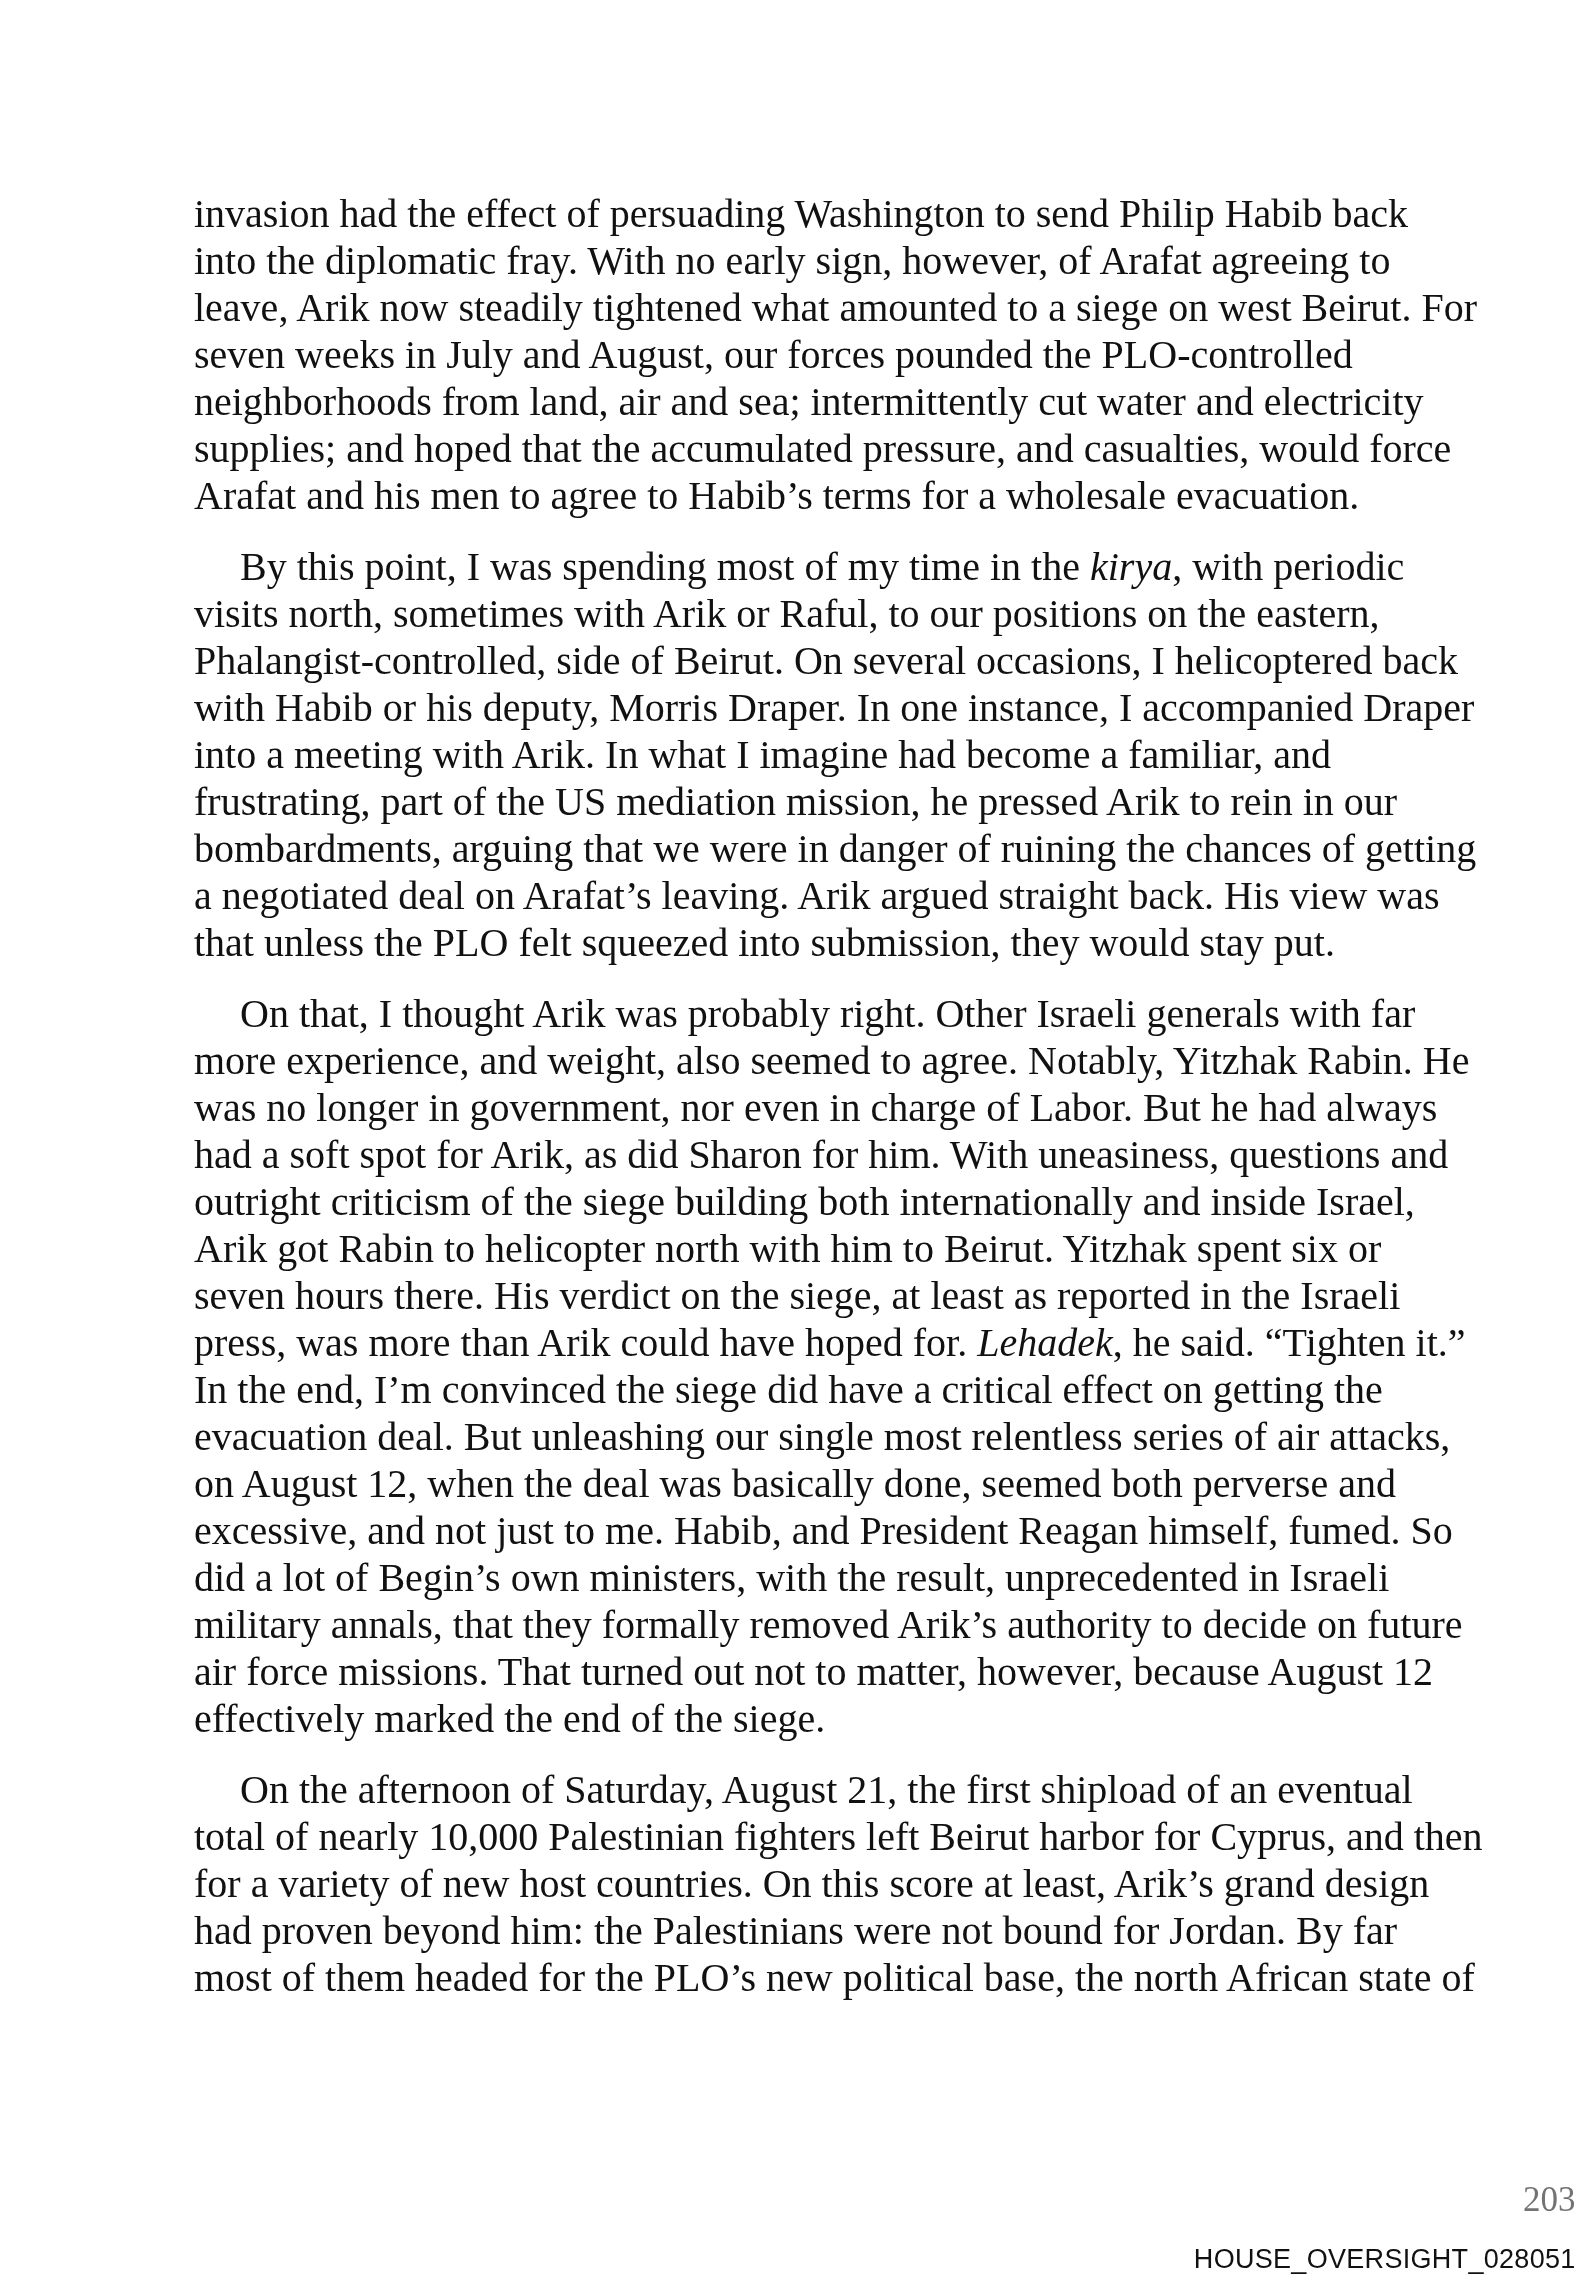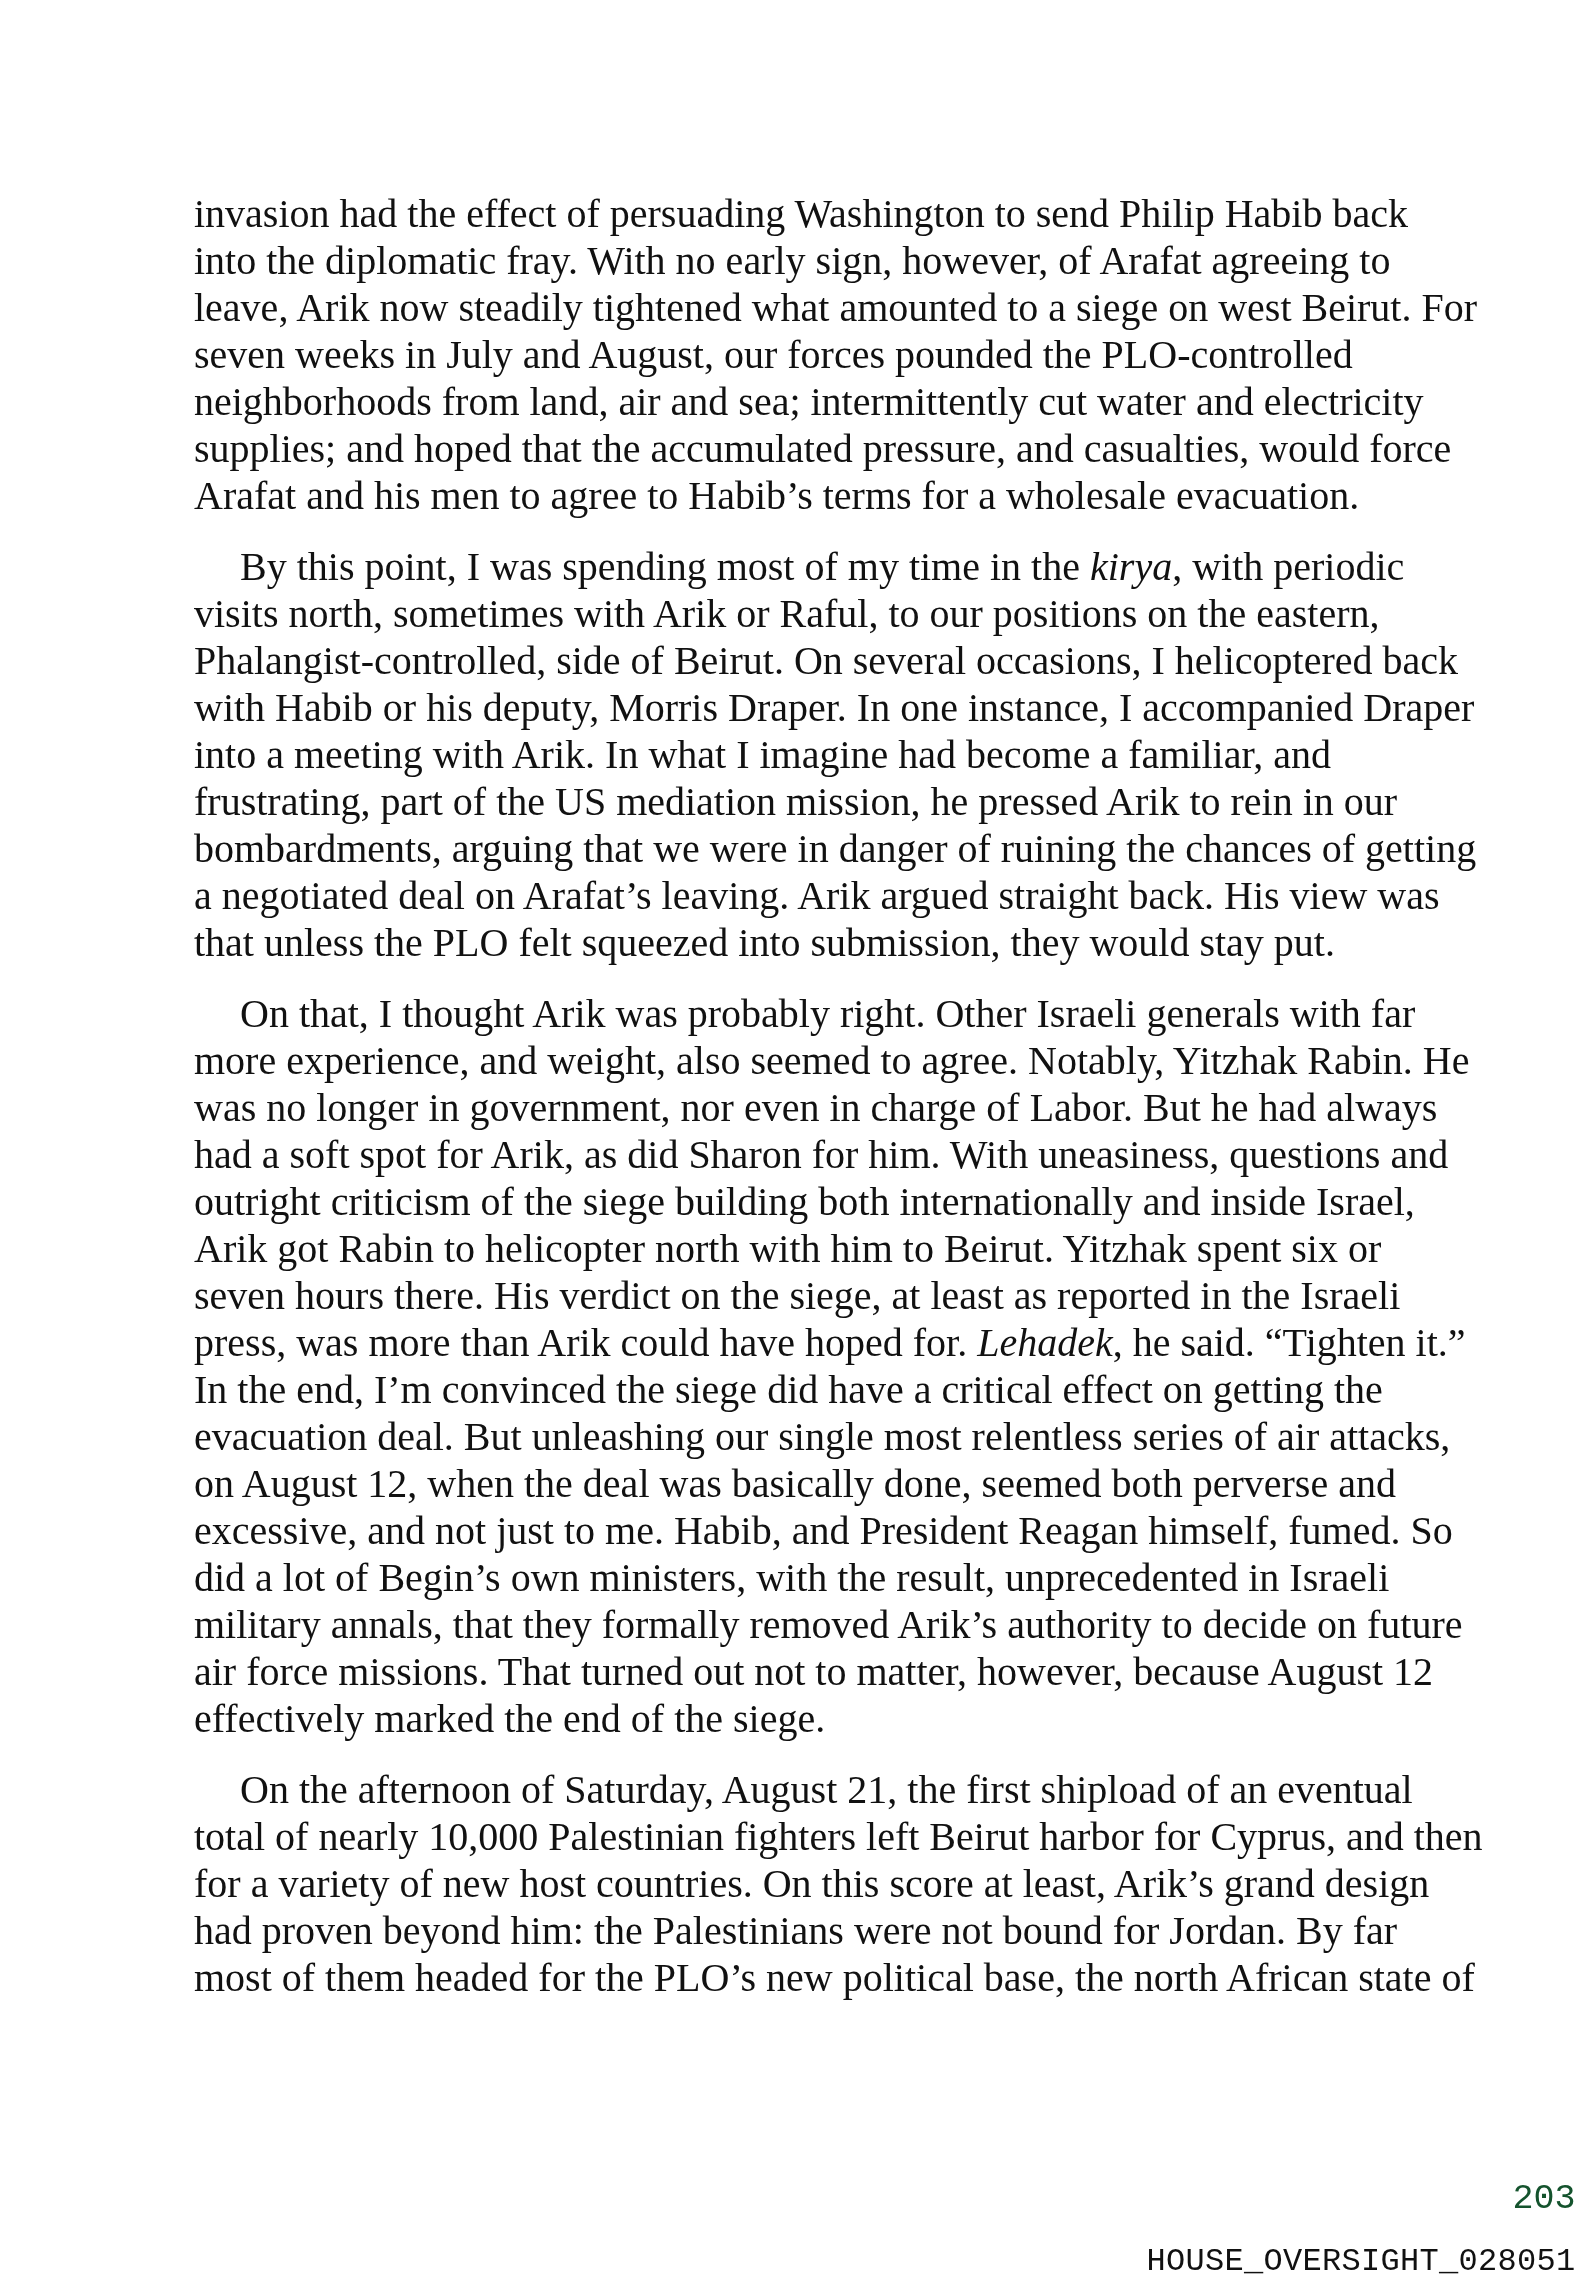--- a/index.html
+++ b/index.html
@@ -11,27 +11,27 @@
     line-height: 47px;
     color: #111111;
     margin: 0 0 24px 0;
     white-space: pre-line;
     text-align: left;
   }
   .line { display: block; white-space: nowrap; }
   .line.first { padding-left: 46px; }
   .page-number {
     position: absolute; right: 15.4px; top: 2182px;
-    font-family: Liberation Mono, monospace;
-    font-size: 35px; color: #14532d; line-height: 1;
+    font-family: Liberation Serif, serif;
+    font-size: 35px; color: #737373; line-height: 1;
   }
   .bates {
     position: absolute; right: 15.4px; top: 2246px;
-    font-family: Liberation Mono, monospace;
-    font-size: 32px; color: #111; line-height: 1; letter-spacing: 0.3px;
+    font-family: Liberation Sans, sans-serif;
+    font-size: 27px; color: #111; line-height: 1; letter-spacing: 0.3px;
   }
   em { font-style: italic; text-align: center; }
 </style>
 </head>
 <body>
 
 <div class="page" id="doc-body">
     <div class="para"><span class="line">invasion had the effect of persuading Washington to send Philip Habib back</span><span class="line">into the diplomatic fray. With no early sign, however, of Arafat agreeing to</span><span class="line">leave, Arik now steadily tightened what amounted to a siege on west Beirut. For</span><span class="line">seven weeks in July and August, our forces pounded the PLO-controlled</span><span class="line">neighborhoods from land, air and sea; intermittently cut water and electricity</span><span class="line">supplies; and hoped that the accumulated pressure, and casualties, would force</span><span class="line">Arafat and his men to agree to Habib’s terms for a wholesale evacuation.</span></div>
     <div class="para"><span class="line first">By this point, I was spending most of my time in the <em>kirya</em>, with periodic</span><span class="line">visits north, sometimes with Arik or Raful, to our positions on the eastern,</span><span class="line">Phalangist-controlled, side of Beirut. On several occasions, I helicoptered back</span><span class="line">with Habib or his deputy, Morris Draper. In one instance, I accompanied Draper</span><span class="line">into a meeting with Arik. In what I imagine had become a familiar, and</span><span class="line">frustrating, part of the US mediation mission, he pressed Arik to rein in our</span><span class="line">bombardments, arguing that we were in danger of ruining the chances of getting</span><span class="line">a negotiated deal on Arafat’s leaving. Arik argued straight back. His view was</span><span class="line">that unless the PLO felt squeezed into submission, they would stay put.</span></div>
     <div class="para"><span class="line first">On that, I thought Arik was probably right. Other Israeli generals with far</span><span class="line">more experience, and weight, also seemed to agree. Notably, Yitzhak Rabin. He</span><span class="line">was no longer in government, nor even in charge of Labor. But he had always</span><span class="line">had a soft spot for Arik, as did Sharon for him. With uneasiness, questions and</span><span class="line">outright criticism of the siege building both internationally and inside Israel,</span><span class="line">Arik got Rabin to helicopter north with him to Beirut. Yitzhak spent six or</span><span class="line">seven hours there. His verdict on the siege, at least as reported in the Israeli</span><span class="line">press, was more than Arik could have hoped for. <em>Lehadek</em>, he said. “Tighten it.”</span><span class="line">In the end, I’m convinced the siege did have a critical effect on getting the</span><span class="line">evacuation deal. But unleashing our single most relentless series of air attacks,</span><span class="line">on August 12, when the deal was basically done, seemed both perverse and</span><span class="line">excessive, and not just to me. Habib, and President Reagan himself, fumed. So</span><span class="line">did a lot of Begin’s own ministers, with the result, unprecedented in Israeli</span><span class="line">military annals, that they formally removed Arik’s authority to decide on future</span><span class="line">air force missions. That turned out not to matter, however, because August 12</span><span class="line">effectively marked the end of the siege.</span></div>

